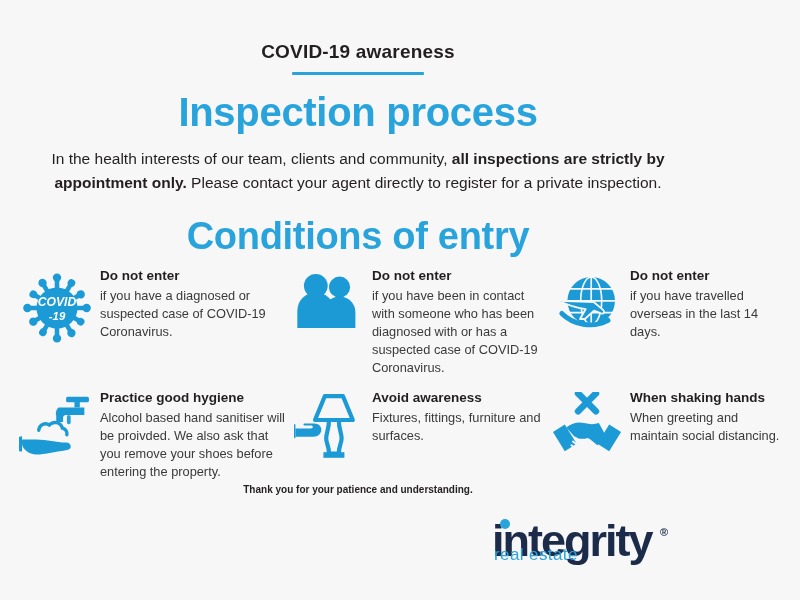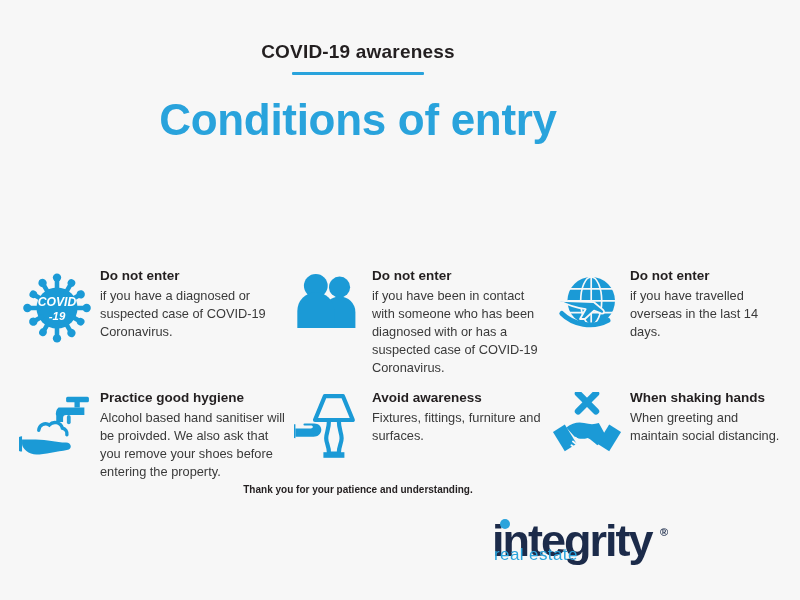--- a/index.html
+++ b/index.html
@@ -53,21 +53,21 @@
     margin: 14px auto 0 auto;
     text-align: center;
     font-size: 15.5px;
     line-height: 1.55;
     color: #231f20;
   }
   .lede b { font-weight: bold; }
 
   .h2 {
     text-align: center;
-    font-size: 44px;
+    font-size: 38px;
     font-weight: bold;
     color: #29a3dc;
     margin-top: 22px;
     line-height: 1.05;
     letter-spacing: -0.3px;
   }
 
   
   .grid {
     position: absolute;
@@ -172,21 +172,25 @@
   svg { display: block; }
 </style>
 </head>
 <body>
 
 <div class="poster">
 
   <div class="kicker">COVID-19 awareness</div>
   <div class="kicker-rule"></div>
 
-
+  <div class="h1">Inspection process</div>
+
+  <div class="lede">
+    <span>In the health interests of our team, clients and community, </span><b>all inspections are strictly by appointment only.</b><span> Please contact your agent directly to register for a private inspection.</span>
+  </div>
 
   <div class="h2">Conditions of entry</div>
 
   <div class="grid">
 
     <div class="row">
 
       <div class="cell cell-a">
         <div class="icon-wrap">
           <svg width="76" height="76" viewBox="0 0 100 100" aria-hidden="true">

